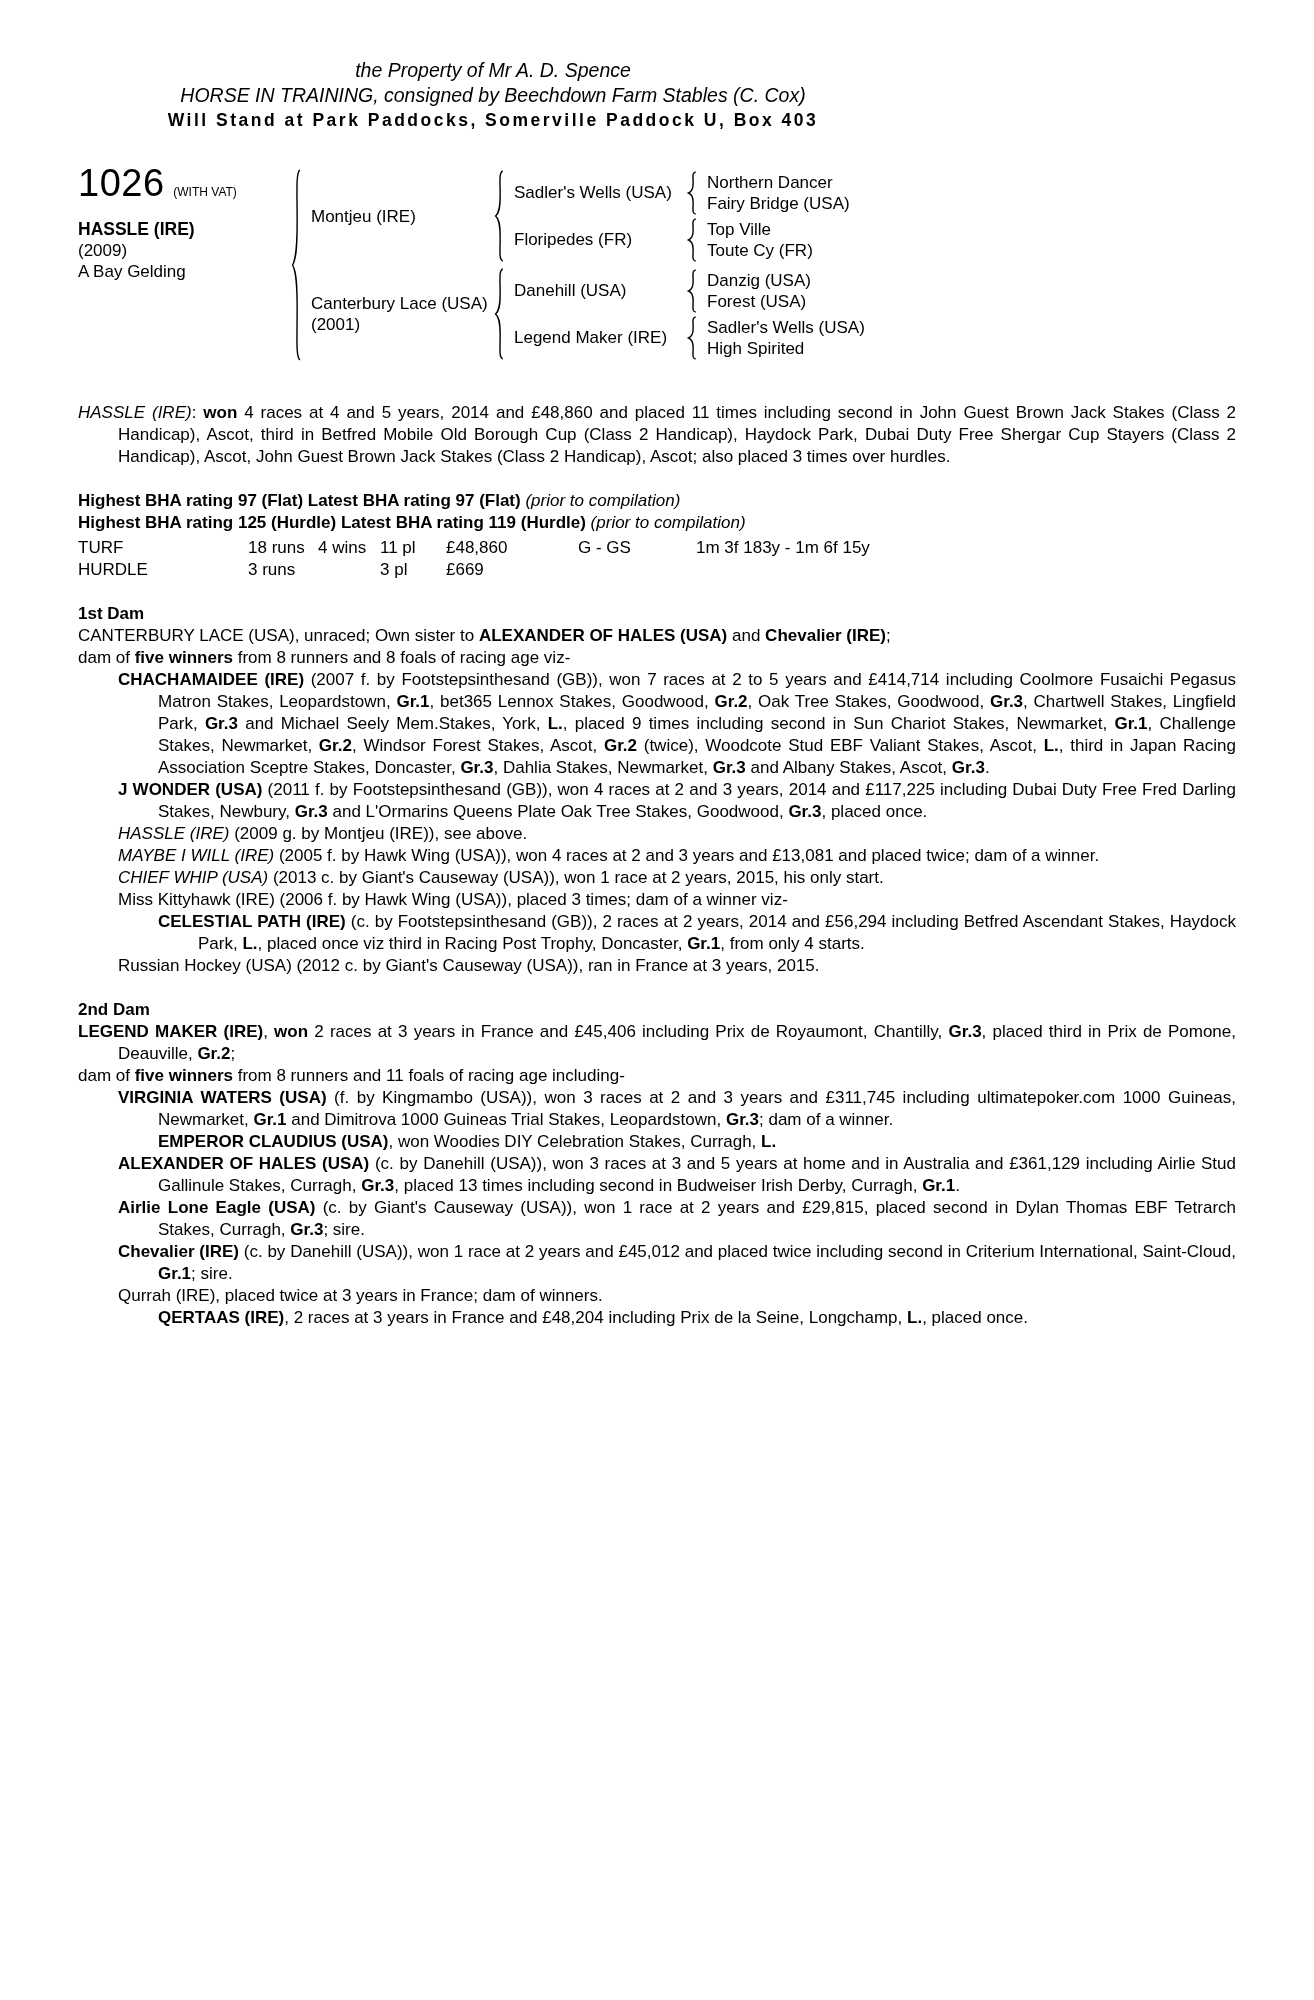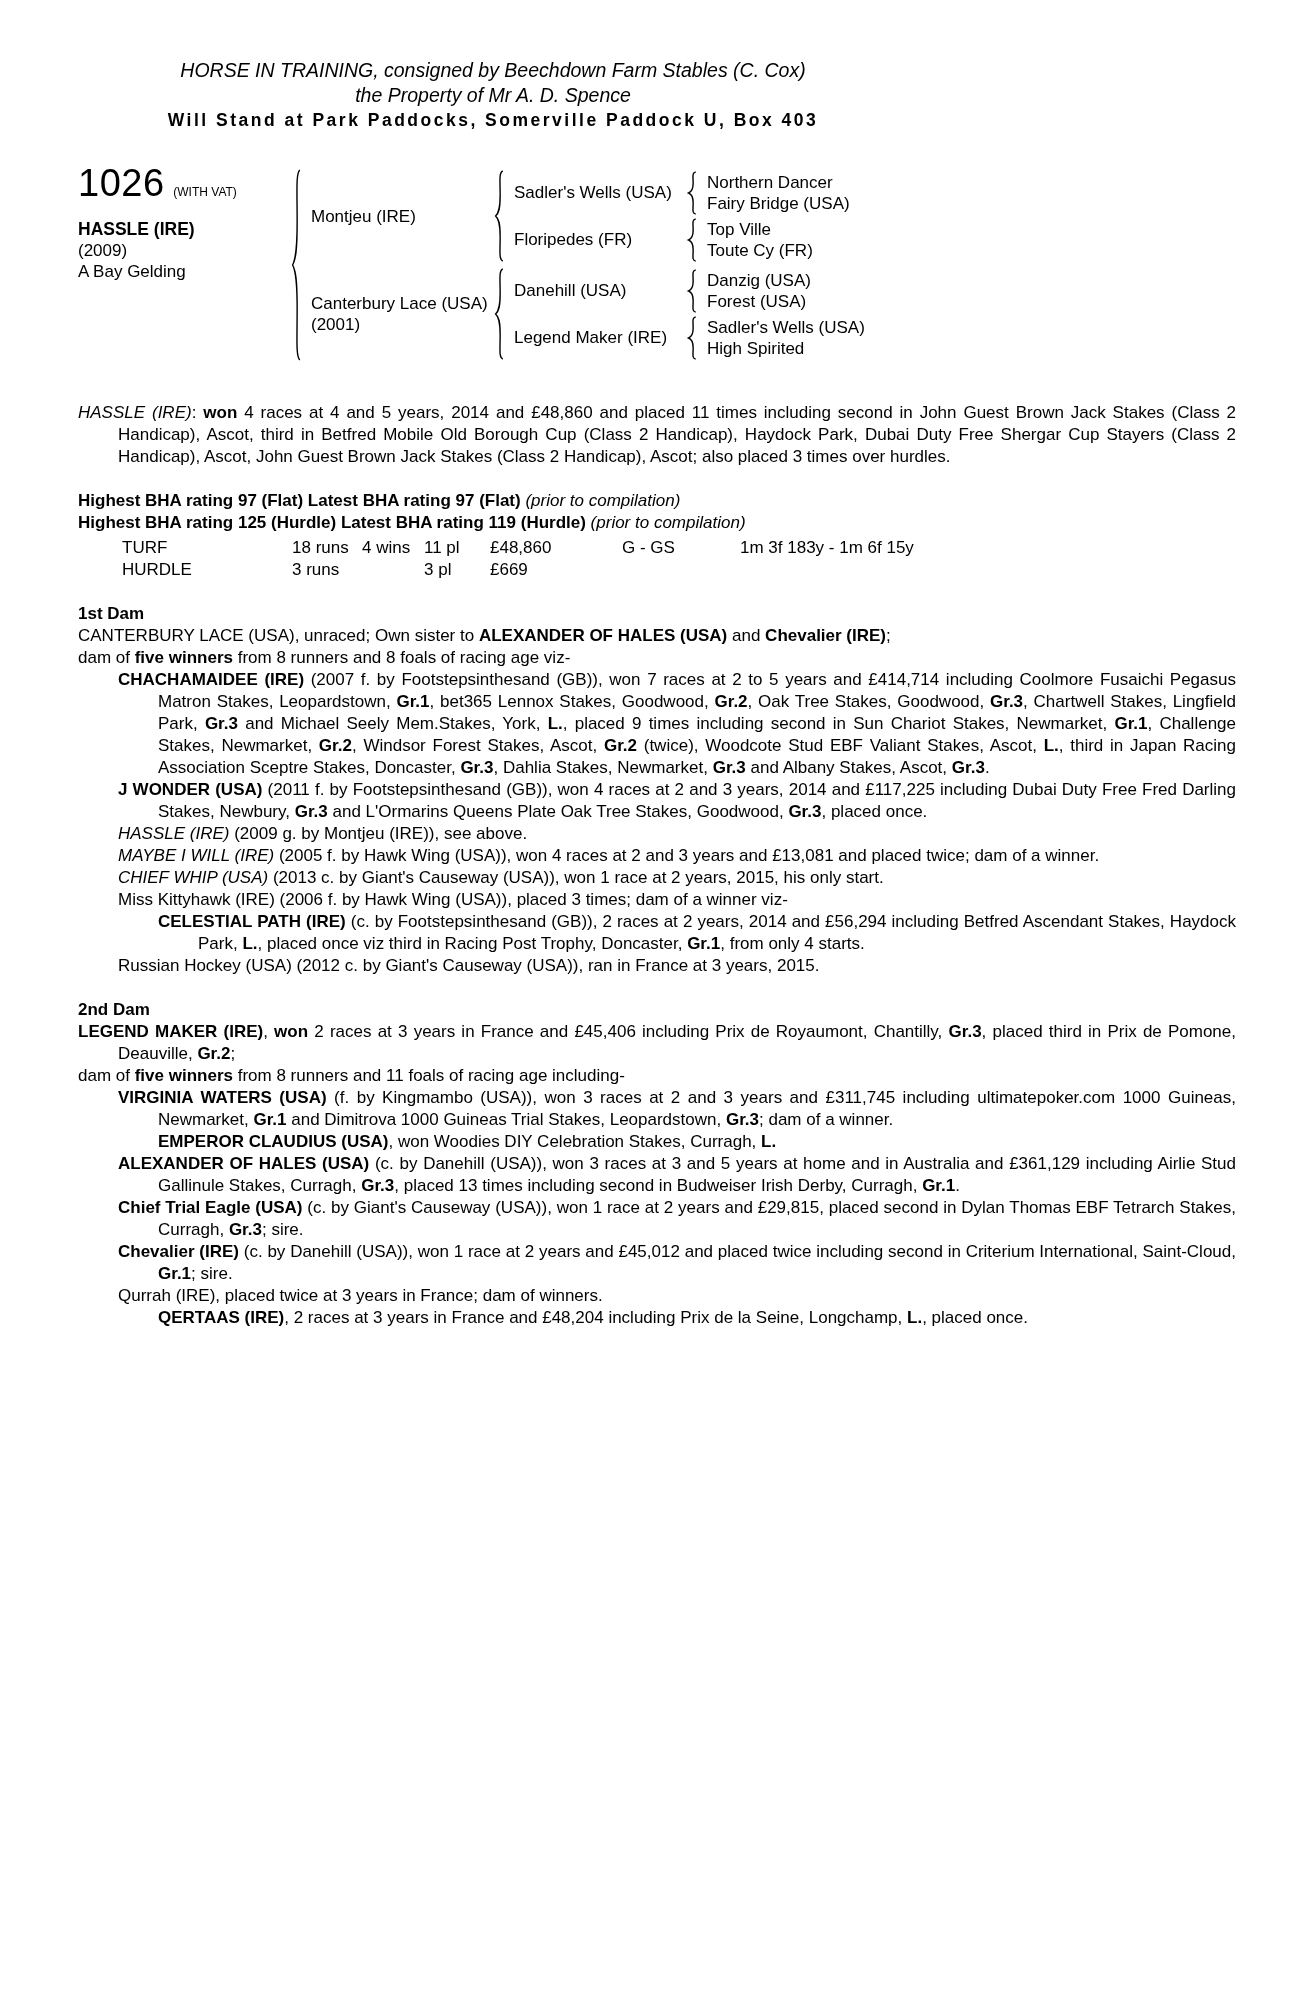--- a/index.html
+++ b/index.html
@@ -37,34 +37,34 @@
   
   .para { text-align:justify; }
   .hang0 { padding-left:40px; text-indent:-40px; }
   .hang1 { padding-left:80px; text-indent:-40px; }
   .hang2 { padding-left:120px; text-indent:-40px; }
   .mt40 { margin-top:38px; }
   .mt22 { margin-top:22px; }
   .seg-b { font-weight:bold; }
   .seg-i { font-style:italic; }
 
-  .stats { margin-top:3px;margin-left:44px; }
+  .stats { margin-top:3px; }
   .stats-row { display:grid; grid-template-columns:170px 70px 62px 66px 132px 118px auto; line-height:22px; }
   .stats-row span { white-space:nowrap; }
 
   .dam-heading { font-weight:bold; font-size:17px; line-height:22px; margin-top:22px; }
 </style>
 </head>
 <body>
 
 <div class="page">
 
   <div class="hdr">
+    <div class="hdr-ital">the Property of Mr A. D. Spence</div>
     <div class="hdr-ital">HORSE IN TRAINING, consigned by Beechdown Farm Stables (C. Cox)</div>
-    <div class="hdr-ital">the Property of Mr A. D. Spence</div>
     <div class="hdr-bold">Will Stand at Park Paddocks, Somerville Paddock U, Box 403</div>
   </div>
 
   <div class="ped-section">
     <div class="ped-left">
       <div class="lot-line">
         <span class="lot-number">1026</span>
         <span class="lot-vat">(WITH VAT)</span>
       </div>
       <div class="horse-name">HASSLE (IRE)</div>
@@ -182,18 +182,18 @@
   <p class="para hang1"><span>Miss Kittyhawk (IRE) (2006 f. by Hawk Wing (USA)), placed 3 times; dam of a winner viz-</span></p>
   <p class="para hang2"><span class="seg-b">CELESTIAL PATH (IRE)</span><span> (c. by Footstepsinthesand (GB)), 2 races at 2 years, 2014 and £56,294 including Betfred Ascendant Stakes, Haydock Park, </span><span class="seg-b">L.</span><span>, placed once viz third in Racing Post Trophy, Doncaster, </span><span class="seg-b">Gr.1</span><span>, from only 4 starts.</span></p>
   <p class="para hang1"><span>Russian Hockey (USA) (2012 c. by Giant's Causeway (USA)), ran in France at 3 years, 2015.</span></p>
 
   <h3 class="dam-heading">2nd Dam</h3>
   <p class="para hang0"><span class="seg-b">LEGEND MAKER (IRE)</span><span>, </span><span class="seg-b">won</span><span> 2 races at 3 years in France and £45,406 including Prix de Royaumont, Chantilly, </span><span class="seg-b">Gr.3</span><span>, placed third in Prix de Pomone, Deauville, </span><span class="seg-b">Gr.2</span><span>;</span></p>
   <p class="para"><span>dam of </span><span class="seg-b">five winners</span><span> from 8 runners and 11 foals of racing age including-</span></p>
   <p class="para hang1"><span class="seg-b">VIRGINIA WATERS (USA)</span><span> (f. by Kingmambo (USA)), won 3 races at 2 and 3 years and £311,745 including ultimatepoker.com 1000 Guineas, Newmarket, </span><span class="seg-b">Gr.1</span><span> and Dimitrova 1000 Guineas Trial Stakes, Leopardstown, </span><span class="seg-b">Gr.3</span><span>; dam of a winner.</span></p>
   <p class="para hang2"><span class="seg-b">EMPEROR CLAUDIUS (USA)</span><span>, won Woodies DIY Celebration Stakes, Curragh, </span><span class="seg-b">L.</span></p>
   <p class="para hang1"><span class="seg-b">ALEXANDER OF HALES (USA)</span><span> (c. by Danehill (USA)), won 3 races at 3 and 5 years at home and in Australia and £361,129 including Airlie Stud Gallinule Stakes, Curragh, </span><span class="seg-b">Gr.3</span><span>, placed 13 times including second in Budweiser Irish Derby, Curragh, </span><span class="seg-b">Gr.1</span><span>.</span></p>
-  <p class="para hang1"><span class="seg-b">Chief Trial Eagle (USA)</span><span> (c. by Giant's Causeway (USA)), won 1 race at 2 years and £29,815, placed second in Dylan Thomas EBF Tetrarch Stakes, Curragh, </span><span class="seg-b">Gr.3</span><span>; sire.</span></p>
+  <p class="para hang1"><span class="seg-b">Airlie Lone Eagle (USA)</span><span> (c. by Giant's Causeway (USA)), won 1 race at 2 years and £29,815, placed second in Dylan Thomas EBF Tetrarch Stakes, Curragh, </span><span class="seg-b">Gr.3</span><span>; sire.</span></p>
   <p class="para hang1"><span class="seg-b">Chevalier (IRE)</span><span> (c. by Danehill (USA)), won 1 race at 2 years and £45,012 and placed twice including second in Criterium International, Saint-Cloud, </span><span class="seg-b">Gr.1</span><span>; sire.</span></p>
   <p class="para hang1"><span>Qurrah (IRE), placed twice at 3 years in France; dam of winners.</span></p>
   <p class="para hang2"><span class="seg-b">QERTAAS (IRE)</span><span>, 2 races at 3 years in France and £48,204 including Prix de la Seine, Longchamp, </span><span class="seg-b">L.</span><span>, placed once.</span></p>
 
 </div>
 
 </body></html>

